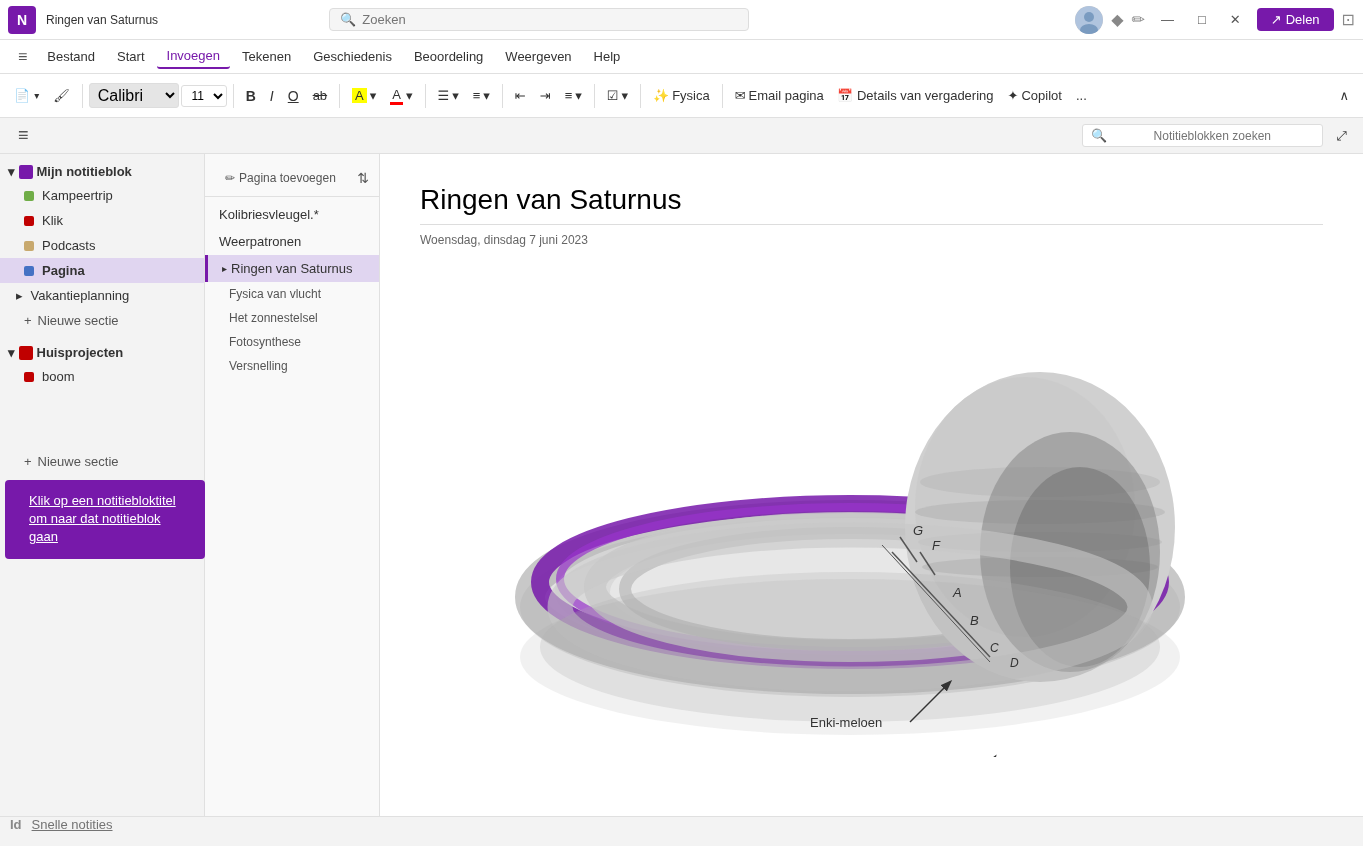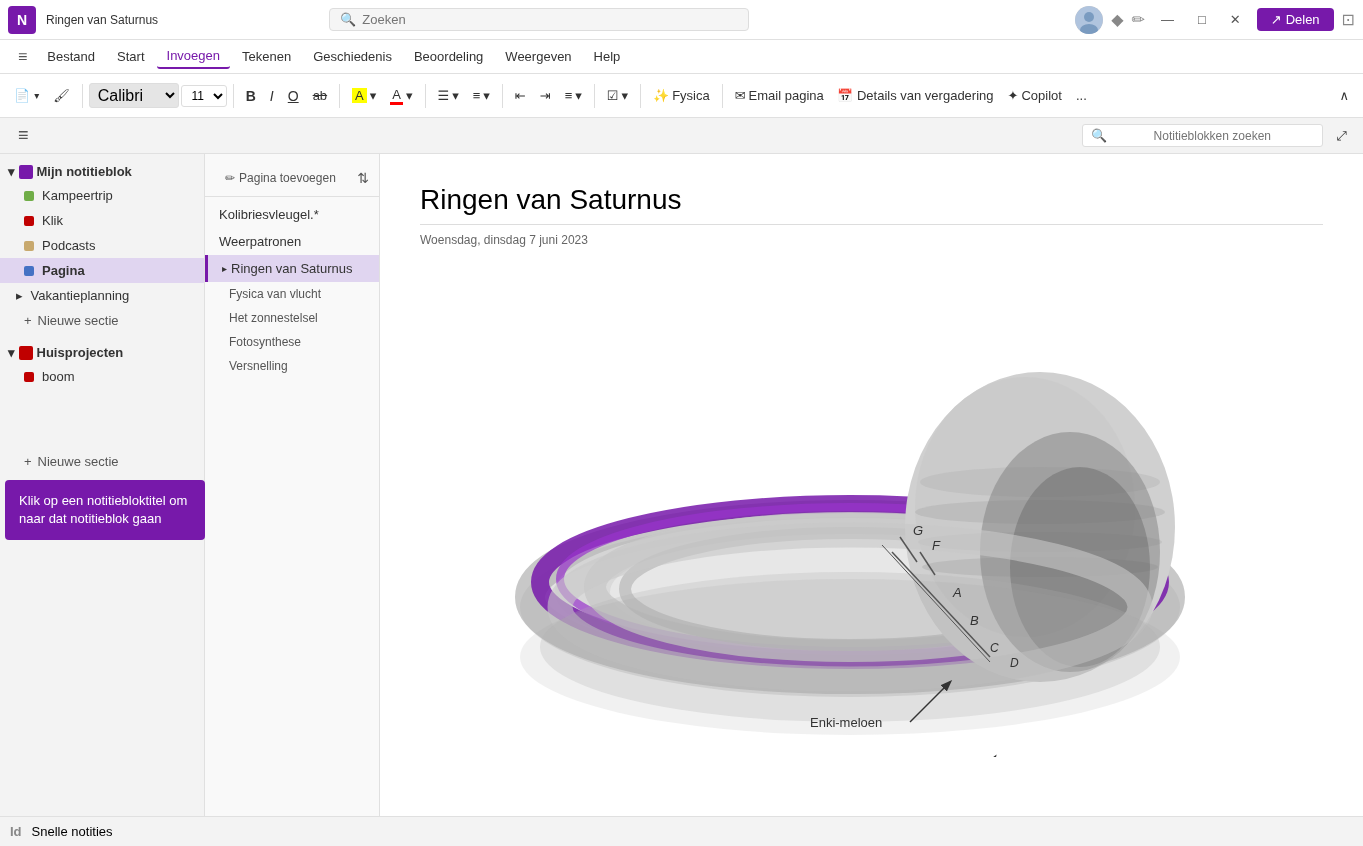--- a/index.html
+++ b/index.html
@@ -100,21 +100,21 @@
     .sidebar-add { display: flex; align-items: center; padding: 5px 12px 5px 24px; gap: 6px; cursor: pointer; color: #555; font-size: 13px; }
     .vakantieplanning-item {
       display: flex; align-items: center; padding: 5px 12px 5px 16px;
       cursor: pointer; font-size: 13px; gap: 8px; color: #333;
     }
 
     
     .tooltip-popup {
       position: absolute; left: 5px; top: 480px; width: 200px;
       background: #7719aa; color: white; border-radius: 4px;
-      padding: 12px 14px; font-size: 13px; z-index: 100; line-height: 1.4;
+      padding: 12px 24px; font-size: 13px; z-index: 100; line-height: 1.4; text-decoration: underline;
     }
 
     
     .pages-panel {
       width: 175px; background: #f9f9f9; border-right: 1px solid #e0e0e0;
       display: flex; flex-direction: column; flex-shrink: 0; padding: 6px 0;
     }
     .pages-panel-header {
       display: flex; align-items: center; justify-content: space-between;
       padding: 6px 10px; border-bottom: 1px solid #e0e0e0; margin-bottom: 4px;
@@ -139,21 +139,21 @@
 
     
     .saturn-container {
       position: relative; margin-top: 10px;
       width: 780px; height: 490px;
     }
     .saturn-svg { width: 100%; height: 100%; }
 
     
     .bottom-bar {
-      display: flex; align-items: center; background: #f3f3f3;
+      display: flex; align-items: flex-start; background: #f3f3f3;
       height: 30px; border-top: 1px solid #e0e0e0; padding: 0 10px; gap: 10px;
       position: fixed; bottom: 0; left: 0; right: 0;
     }
 
     .add-page-btn {
       display: flex; align-items: center; gap: 4px; padding: 5px 10px;
       font-size: 12px; color: #555; cursor: pointer; border: none; background: none;
     }
 
     .sort-btn { background: none; border: none; cursor: pointer; font-size: 14px; color: #555; }
@@ -450,14 +450,14 @@
             <path d="M0,0 L0,6 L8,3 z" fill="#333"></path>
           </marker>
         </defs>
       </svg>
     </div>
   </div>
 </div>
 
 <div class="bottom-bar">
   <span style="font-weight:bold; color:#888;">Id</span>
-  <span style="cursor:pointer; color:#000000;">Snelle notities</span>
+  <span style="cursor:pointer; text-decoration:underline; color:#737373;">Snelle notities</span>
 </div>
 
 </body></html>

